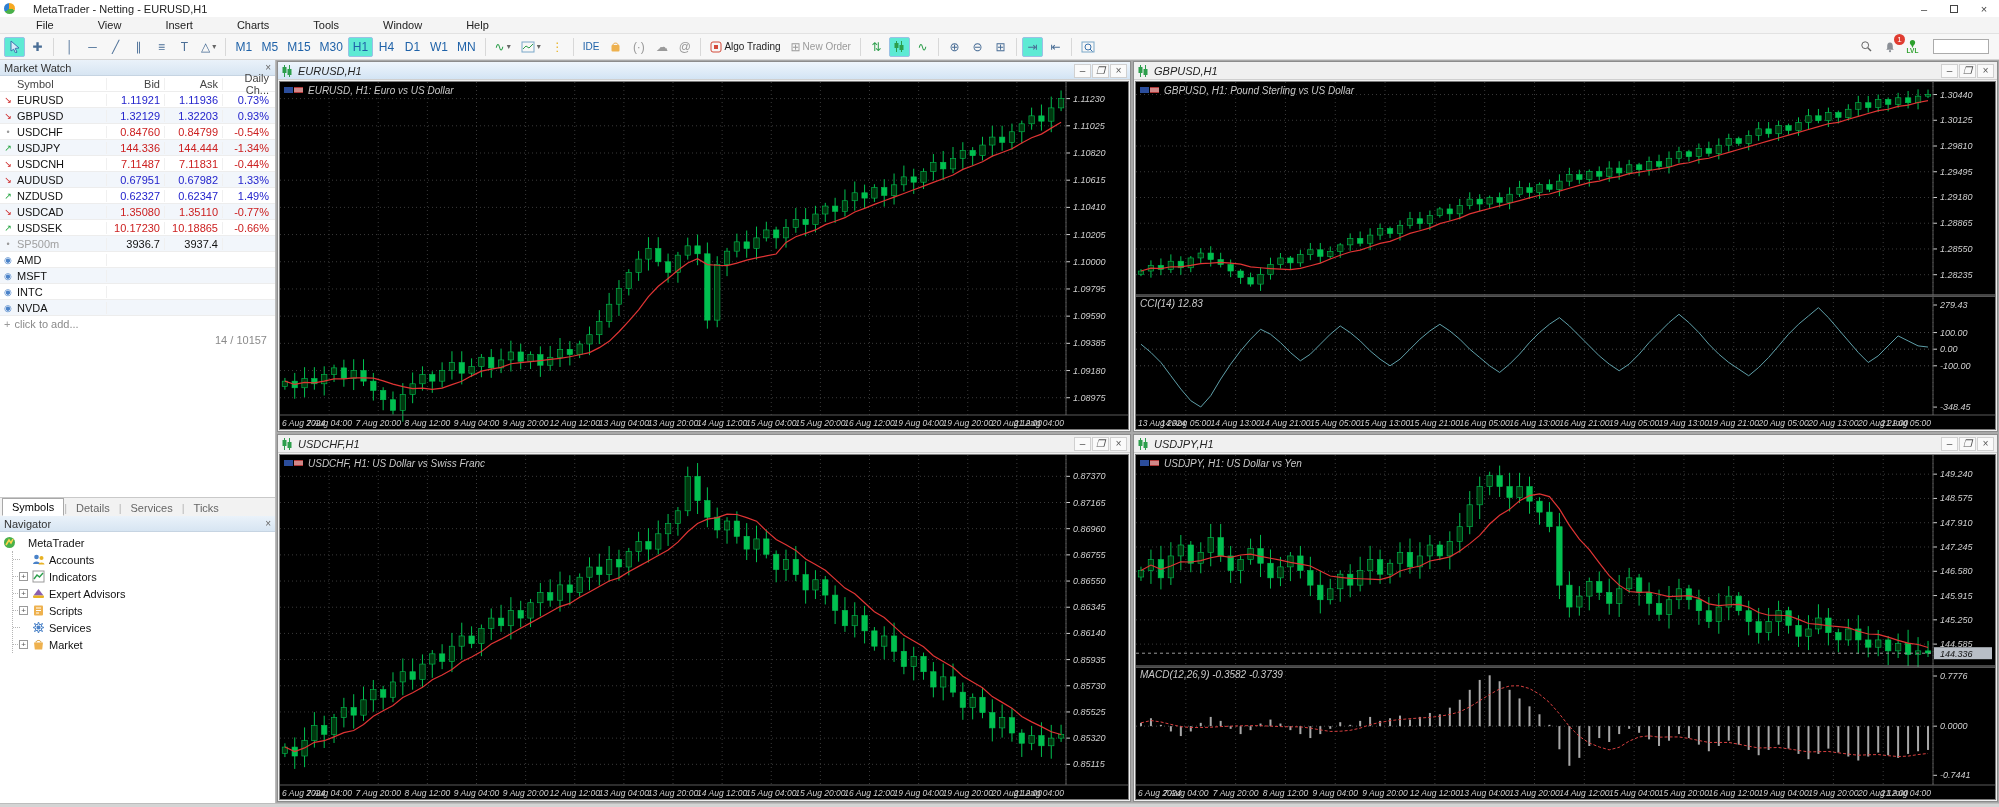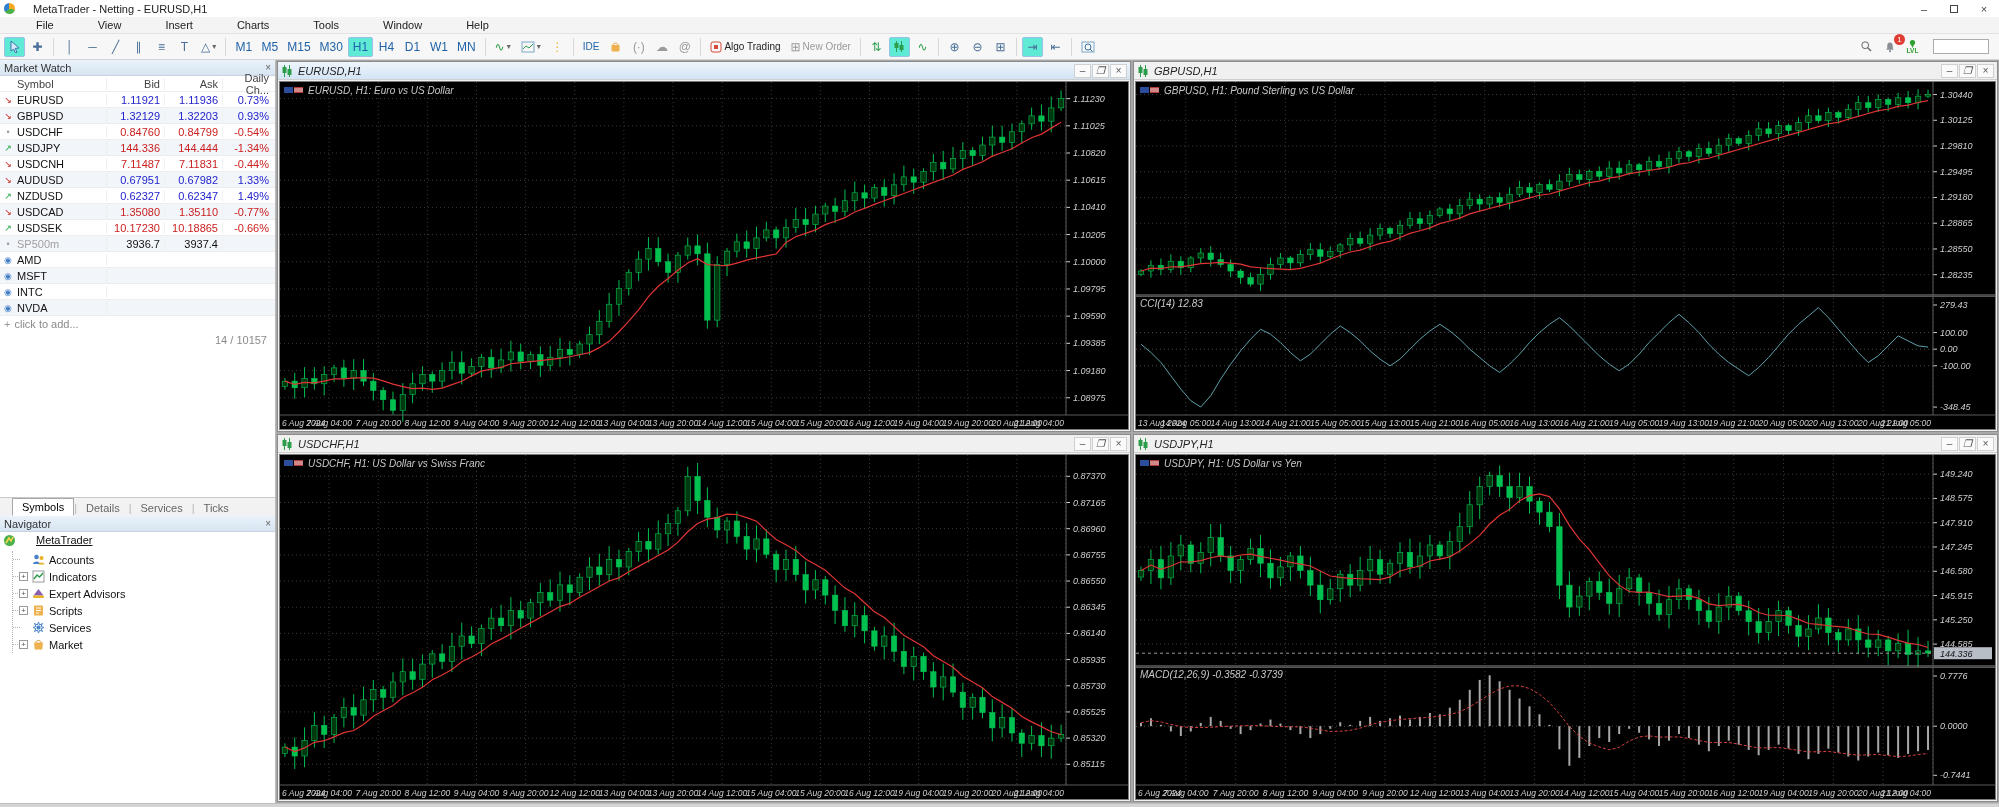--- a/index.html
+++ b/index.html
@@ -42,26 +42,26 @@
   .mw-icon{width:16px;text-align:center;font-size:9px;flex:0 0 auto;}
   .mw-sym{flex:1;padding-left:1px;border-right:1px solid #f0f0f0;}
   .mw-bid,.mw-ask{width:58px;text-align:right;padding-right:4px;border-right:1px solid #f0f0f0;}
   .mw-chg{width:52px;text-align:right;padding-right:6px;}
   .mw-row.alt{background:#f2f6fb;}
   .c-blue{color:#2323cc;} .c-red{color:#cc2020;} .c-gray{color:#9a9a9a;} .c-green{color:#1fa33c;} .c-stock{color:#4a82c8;}
   .muted{color:#a0a0a0;}
   .mw-add{height:16px;display:flex;align-items:center;color:#8a8a8a;padding-left:4px;gap:4px;flex:0 0 auto;}
   .mw-status{height:15px;display:flex;align-items:center;justify-content:flex-end;color:#8a8a8a;padding-right:8px;flex:0 0 auto;}
   .panel-spacer{flex:1;background:#fff;}
-  .tabs{height:19px;background:#f2f2f2;border-top:1px solid #c9c9c9;display:flex;align-items:flex-end;padding:0 12px;gap:0;flex:0 0 auto;}
+  .tabs{height:19px;background:#f2f2f2;border-top:1px solid #c9c9c9;display:flex;align-items:flex-end;padding:0 2px;gap:0;flex:0 0 auto;}
   .tab{padding:2px 9px;color:#666;}
   .tab.active{background:#fff;border:1px solid #a8a8a8;border-bottom:1px solid #fff;color:#000;}
   .tab-sep{color:#b5b5b5;padding:2px 0;}
   .nav-tree{padding:2px 0 0 3px;flex:0 0 auto;}
-  .nav-row{height:17px;display:flex;align-items:flex-start;gap:20px;text-decoration:underline;}
+  .nav-row{height:17px;display:flex;align-items:center;gap:12px;}
   .nav-children{margin-left:9px;border-left:1px dotted #b5b5b5;padding-left:0;}
   .nav-item{height:17px;display:flex;align-items:center;gap:4px;}
   .nav-guide{width:7px;border-top:1px dotted #b5b5b5;flex:0 0 auto;}
   .expander{width:9px;height:9px;border:1px solid #9a9a9a;background:#fff;font-size:8px;line-height:7px;
     text-align:center;color:#555;flex:0 0 auto;margin-left:-5px;}
   .expander.none{visibility:hidden;}
   .nav-ico{width:13px;height:13px;flex:0 0 auto;}
   
   .mdi{flex:1;background:#a8a8a8;display:grid;grid-template-columns:854px 1fr;grid-template-rows:371px 1fr;gap:2px;padding:1px;font-style:italic;}
   .chart-window{border:1px solid #8c8c8c;background:#f0f0f0;display:flex;flex-direction:column;min-width:0;min-height:0;}

